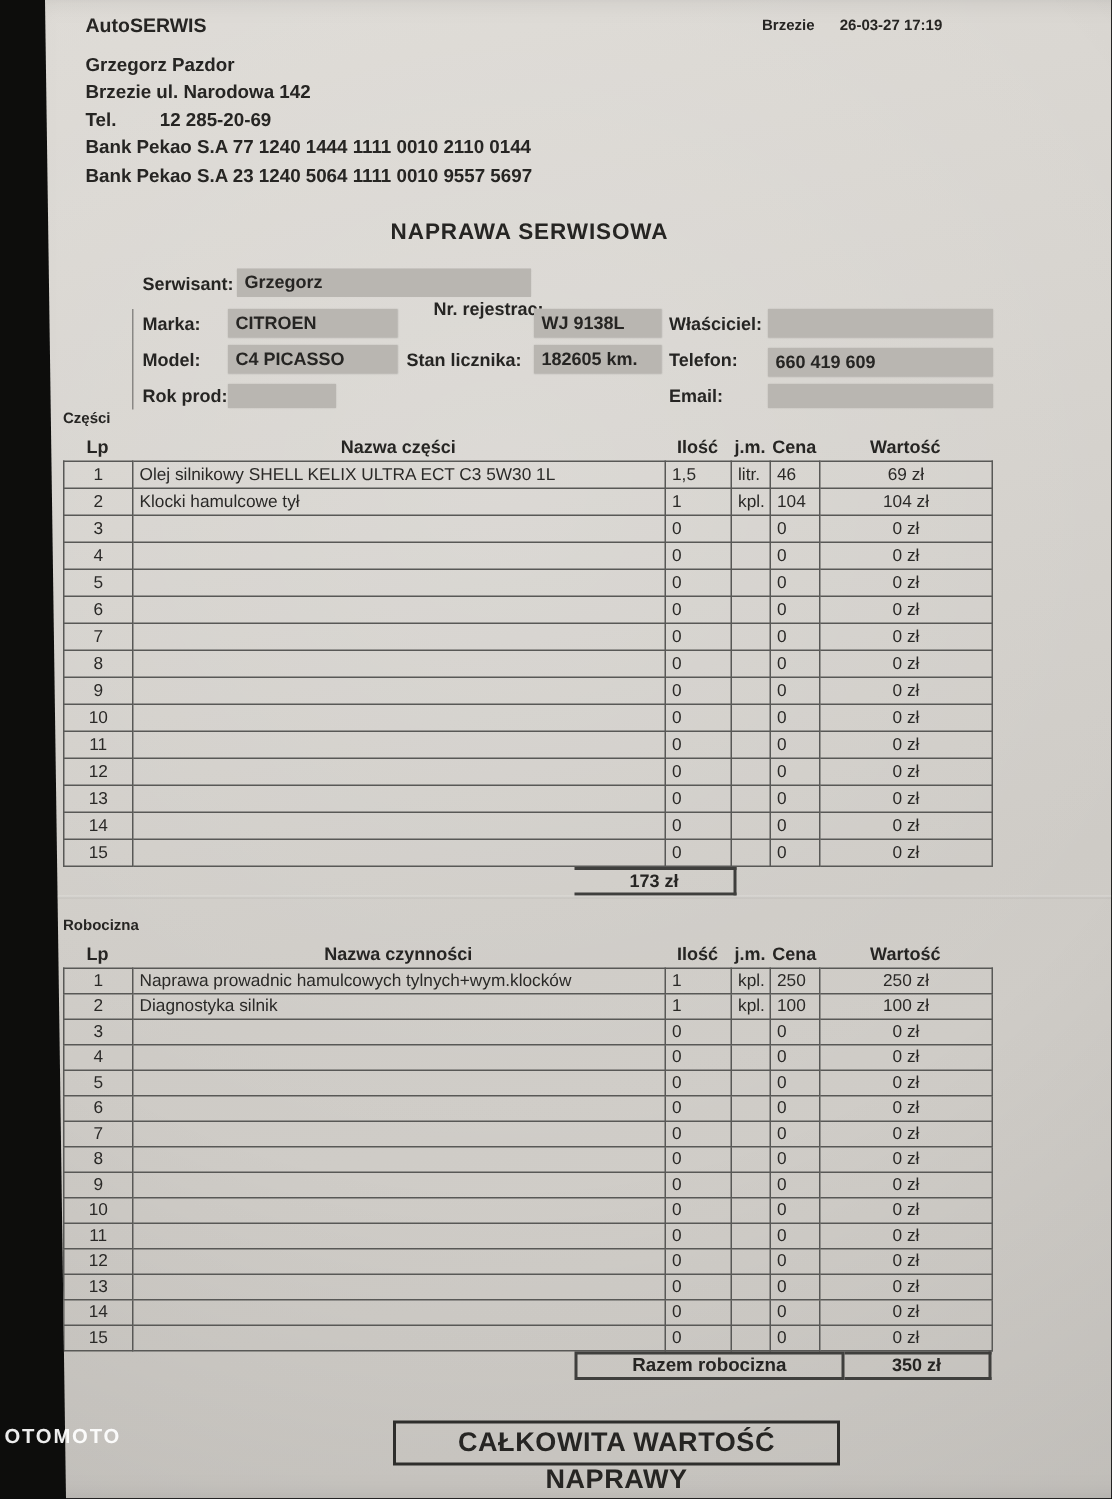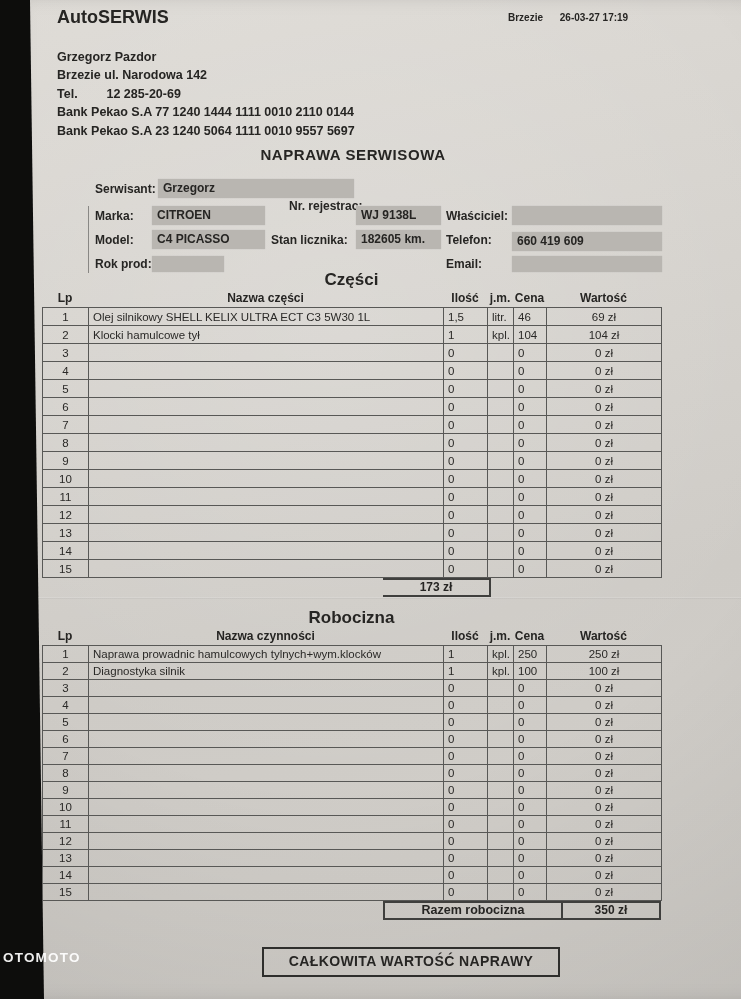--- a/index.html
+++ b/index.html
@@ -20,57 +20,57 @@
     background:radial-gradient(120% 85% at 45% 32%, rgba(255,255,255,0.15), rgba(0,0,0,0) 55%, rgba(0,0,0,0.10) 100%);
   }
   .paper::after{
     content:'';position:absolute;left:0;right:0;top:597px;height:2px;pointer-events:none;
     background:linear-gradient(to bottom, rgba(255,255,255,0.28), rgba(0,0,0,0.07));
   }
   .content{position:absolute;left:28px;top:0;width:713px;height:999px;color:#262523;}
 
   
   .hdr{position:absolute;left:29px;top:8px;font-size:12.5px;font-weight:bold;line-height:18.5px;}
-  .hdr .company{font-size:18px;margin-bottom:21px;}
+  .hdr .company{font-size:13px;margin-bottom:7px;}
   .hlabel{display:inline-block;width:46px;}
   .email{text-decoration:underline;}
   .date{position:absolute;left:460px;top:12px;font-size:10px;font-weight:bold;margin-left:20px;}
   .date span + span{margin-left:14px;}
 
   
   .title{position:absolute;left:0;top:146px;width:650px;text-align:center;font-size:15px;font-weight:bold;letter-spacing:0.6px;}
 
   
   .form{position:absolute;left:0;top:175px;width:713px;height:102px;font-size:12px;}
   .flabel{position:absolute;font-weight:bold;white-space:nowrap;}
   .fbox{position:absolute;background:#b9b6b1;height:19px;line-height:19px;padding-left:5px;box-sizing:border-box;font-weight:bold;white-space:nowrap;box-shadow:0 0 1px rgba(0,0,0,0.15);}
   .fbox.small{height:16px;line-height:16px;}
   .vline{position:absolute;left:60px;top:31px;width:1px;height:67px;background:rgba(70,70,68,0.55);}
 
   
   .section{position:absolute;left:14px;width:619px;font-size:11.5px;}
-  .sec-title{text-align:center;font-weight:bold;font-size:17px;height:16px;line-height:16px;}
+  .sec-title{font-weight:bold;font-size:10px;height:16px;line-height:16px;}
   .cols{display:flex;font-weight:bold;font-size:12px;height:19px;align-items:center;}
   .cols span{display:block;text-align:center;box-sizing:border-box;}
   .w-lp{width:46px;}.w-name{width:355px;}.w-qty{width:44px;}.w-unit{width:26px;}.w-price{width:33px;}.w-value{width:115px;}
   table.grid{border-collapse:collapse;width:619px;table-layout:fixed;}
   table.grid td{border:1px solid #585856;padding:0 4px;overflow:hidden;white-space:nowrap;font-size:11.5px;color:#2a2927;}
   .parts-grid td{height:17px;}
   .labor-grid td{height:16px;}
   td.c-lp{text-align:center;}
   td.c-name{text-align:left;}
   td.c-qty,td.c-unit,td.c-price{text-align:left;}
   td.c-value{text-align:center;}
   .razem{display:flex;margin-left:341px;}
   .razem-label{width:198px;border:2px solid #3f3f3d;font-weight:bold;text-align:center;height:19px;line-height:15px;font-size:12.5px;box-sizing:border-box;}
   .razem-value{width:108px;border:2px solid #3f3f3d;border-left-width:0;text-align:center;height:19px;line-height:15px;font-weight:bold;font-size:12px;box-sizing:border-box;}
 
   
   .total{position:absolute;left:234px;top:947px;display:flex;}
-  .total-label{width:298px;border:2.5px solid #2e2e2c;font-weight:bold;font-size:14px;text-align:center;height:30px;line-height:25px;box-sizing:border-box;letter-spacing:0.4px;}
+  .total-label{width:298px;border:2.5px solid #2e2e2c;font-weight:bold;font-size:18px;text-align:center;height:30px;line-height:25px;box-sizing:border-box;letter-spacing:0.4px;}
   .total-value{width:102px;border:2.5px solid #2e2e2c;border-left-width:0;font-weight:bold;font-size:13px;text-align:center;height:30px;line-height:25px;box-sizing:border-box;}
 
   
   .watermark{position:absolute;left:3px;top:950px;color:rgba(255,255,255,0.93);font-weight:bold;font-size:13.5px;letter-spacing:1.2px;z-index:5;}
 </style>
 </head>
 <body>
 
 <div class="photo">
   <div class="paper">

